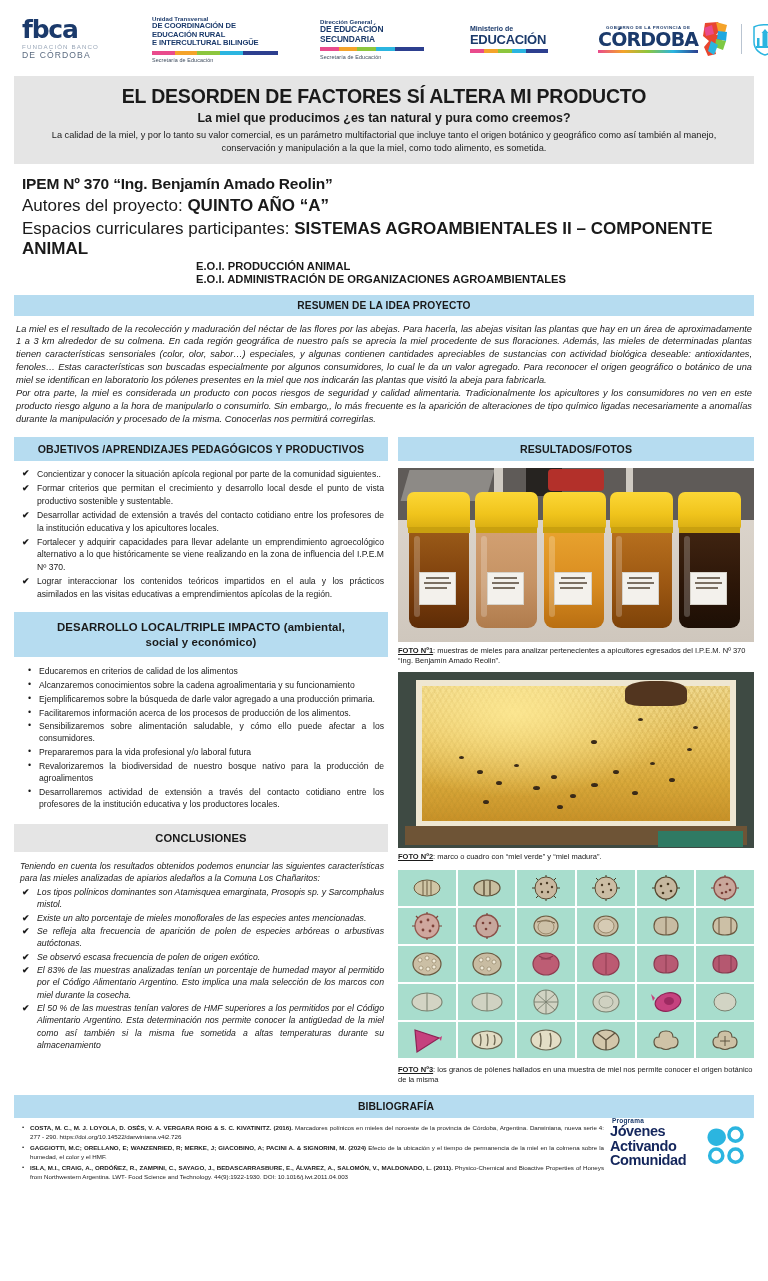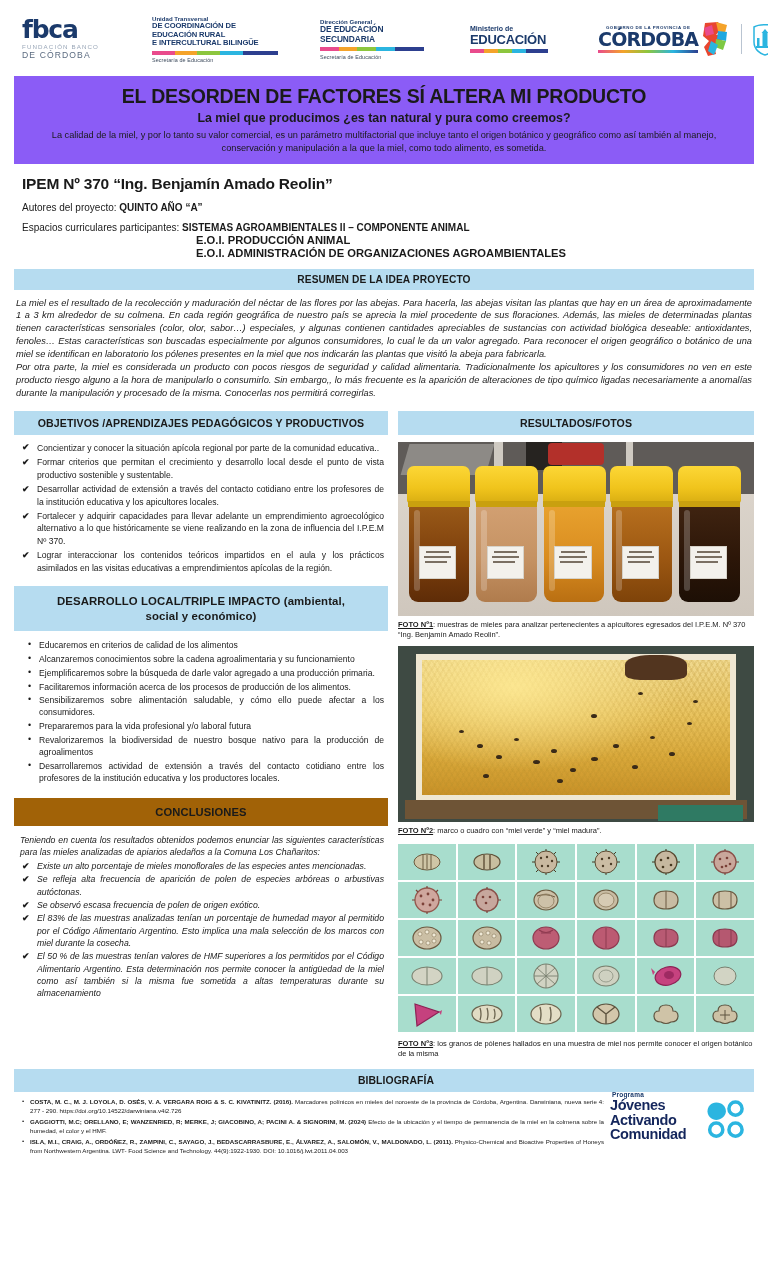--- a/index.html
+++ b/index.html
@@ -48,45 +48,45 @@
   .cba-gob { font-size: 4.4px; font-weight: 700; color: #1b3a6b; letter-spacing: .5px; text-align: center; }
   .cba-word { font-size: 19px; font-weight: 700; color: #1b3a6b; letter-spacing: -0.8px; line-height: .95; font-family: "DejaVu Sans", sans-serif; }
   .cba-rainbow { height: 3px; margin-top: 1px; background: linear-gradient(to right,#e94b8c,#f4a32a,#8cc63e,#2bb5e0,#2d3f8f); }
   .cba-flag { width: 30px; height: 36px; }
   .divider-v { width: 1px; height: 30px; background: #b9c4d1; margin: 0 7px; }
   .shield { width: 26px; height: 34px; }
 
   
   .title-banner {
     margin: 4px 14px 0 14px;
-    background: #8b5cf6;
+    background: #e5e5e5;
     padding: 9px 16px 10px 16px;
     text-align: center;
   }
   .t-main { font-size: 19.5px; font-weight: 700; letter-spacing: -0.2px; line-height: 1.15; }
   .t-sub { font-size: 12.4px; font-weight: 700; margin-top: 4px; }
   .t-desc { font-size: 9.2px; line-height: 1.32; margin-top: 4px; }
 
   
   .school { padding: 11px 22px 4px 22px; }
   .sc-title { font-size: 15.5px; font-weight: 700; letter-spacing: -0.2px; }
-  .sc-line { font-size: 10px; margin-top: 9px; }
+  .sc-line { font-size: 17px; margin-top: 3px; }
   .sc-line b { font-weight: 700; }
   .sc-indent { font-size: 11.2px; margin-top: 1px; padding-left: 174px; font-weight: 700; }
 
   
   .bar {
     background: #b6dcf0;
     text-align: center;
     font-weight: 700;
     padding: 5px 4px;
     font-size: 10.2px;
     letter-spacing: .1px;
   }
-  .bar-green { background: #a16207; }
+  .bar-green { background: #e5e5e5; }
 
   .resumen-wrap { margin: 6px 14px 0 14px; }
   .resumen-body {
     font-size: 9.25px;
     line-height: 1.38;
     font-style: italic;
     text-align: justify;
     padding: 7px 2px 2px 2px;
   }
   .resumen-body p + p { margin-top: 1px; }
@@ -297,21 +297,21 @@
     <p>Por otra parte, la miel es considerada un producto con pocos riesgos de seguridad y calidad alimentaria. Tradicionalmente los apicultores y los consumidores  no ven en este producto riesgo alguno a la hora de manipularlo o consumirlo. Sin embargo,, lo más frecuente es la aparición de alteraciones de tipo químico  ligadas necesariamente a anomalías durante la manipulación y procesado de la misma. Conocerlas nos permitirá corregirlas.</p>
   </div>
 </div>
 
 <div class="cols">
 
   <div class="col-left">
 
     <div class="bar bar-obj">OBJETIVOS /APRENDIZAJES PEDAGÓGICOS Y PRODUCTIVOS</div>
     <ul class="checks">
-      <li>Concientizar y conocer la situación apícola regional por parte de la comunidad educativa..</li>
+      <li>Concientizar y conocer la situación apícola regional por parte de la comunidad siguientes..</li>
       <li>Formar criterios que permitan el crecimiento y desarrollo local desde el punto de vista productivo sostenible y sustentable.</li>
       <li>Desarrollar actividad de extensión a través del contacto cotidiano entre los profesores de la institución educativa y los apicultores locales.</li>
       <li>Fortalecer y adquirir capacidades para llevar adelante un emprendimiento agroecológico alternativo a lo que históricamente se viene realizando en la zona de influencia del I.P.E.M Nº 370.</li>
       <li>Lograr interaccionar los contenidos teóricos impartidos en el aula y los prácticos asimilados en las visitas educativas a emprendimientos apícolas de la región.</li>
     </ul>
 
     <div class="bar bar-dev">DESARROLLO LOCAL/TRIPLE IMPACTO (ambiental, social y económico)</div>
     <ul class="dots">
       <li>Educaremos en criterios de calidad de los alimentos</li>
       <li>Alcanzaremos conocimientos sobre la cadena agroalimentaria y su funcionamiento</li>
@@ -319,20 +319,21 @@
       <li>Facilitaremos información acerca de los procesos de producción de los alimentos.</li>
       <li>Sensibilizaremos sobre alimentación saludable, y cómo ello puede afectar a los consumidores.</li>
       <li>Prepararemos para la vida profesional y/o laboral futura</li>
       <li>Revalorizaremos la biodiversidad de nuestro bosque nativo para la producción de agroalimentos</li>
       <li>Desarrollaremos actividad de extensión a través del contacto cotidiano entre los profesores de la institución educativa y los productores locales.</li>
     </ul>
 
     <div class="bar bar-green bar-conc">CONCLUSIONES</div>
     <div class="conc-intro">Teniendo en cuenta los resultados obtenidos podemos enunciar las siguientes características para las mieles analizadas de apiarios aledaños a la Comuna Los Chañaritos:</div>
     <ul class="conc-list">
+      <li>Los tipos polínicos dominantes son Atamisquea emarginata,  Prosopis sp. y Sarcomphalus mistol.</li>
       <li>Existe un alto porcentaje de mieles monoflorales  de las especies antes mencionadas.</li>
       <li>Se refleja alta frecuencia de aparición de polen de especies arbóreas o arbustivas autóctonas.</li>
       <li>Se observó escasa frecuencia de polen de origen exótico.</li>
       <li>El 83% de las muestras analizadas tenían un porcentaje de humedad mayor al permitido por el Código Alimentario Argentino. Esto implica una mala selección de los marcos con miel durante la cosecha.</li>
       <li>El 50 % de las muestras tenían valores de HMF superiores a los permitidos por el Código Alimentario Argentino. Esta determinación nos permite conocer la antigüedad de la miel como así también si la misma fue sometida a altas temperaturas durante su almacenamiento</li>
     </ul>
   </div>
 
   <div class="col-right">
 

